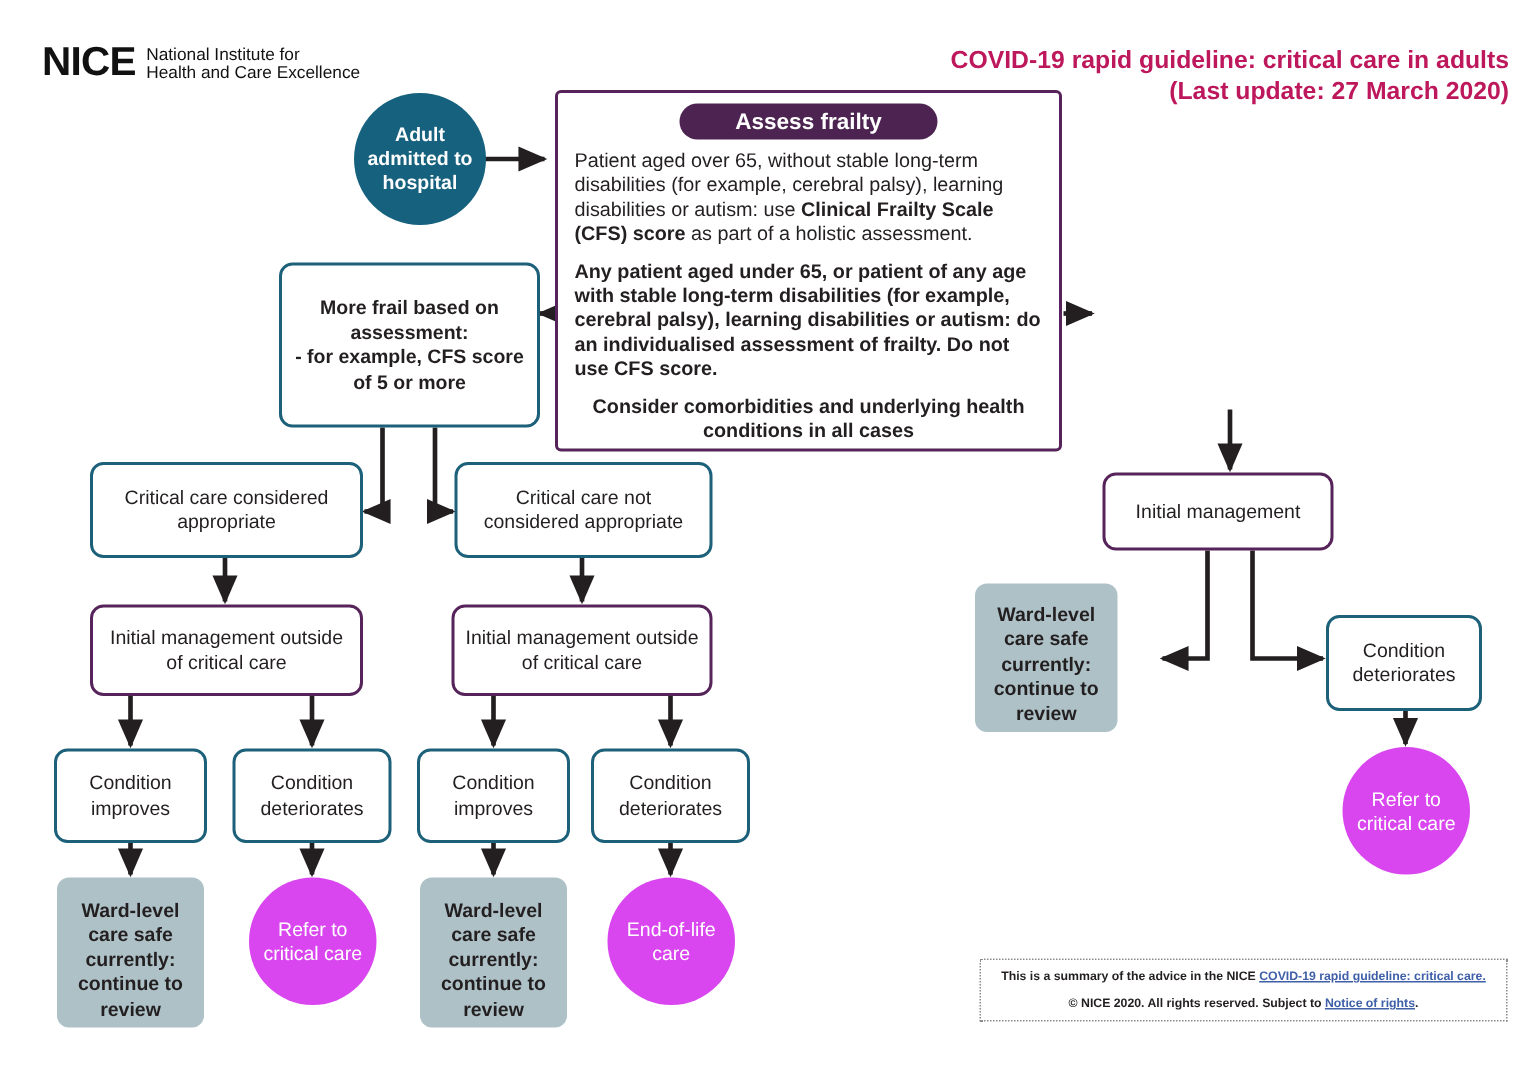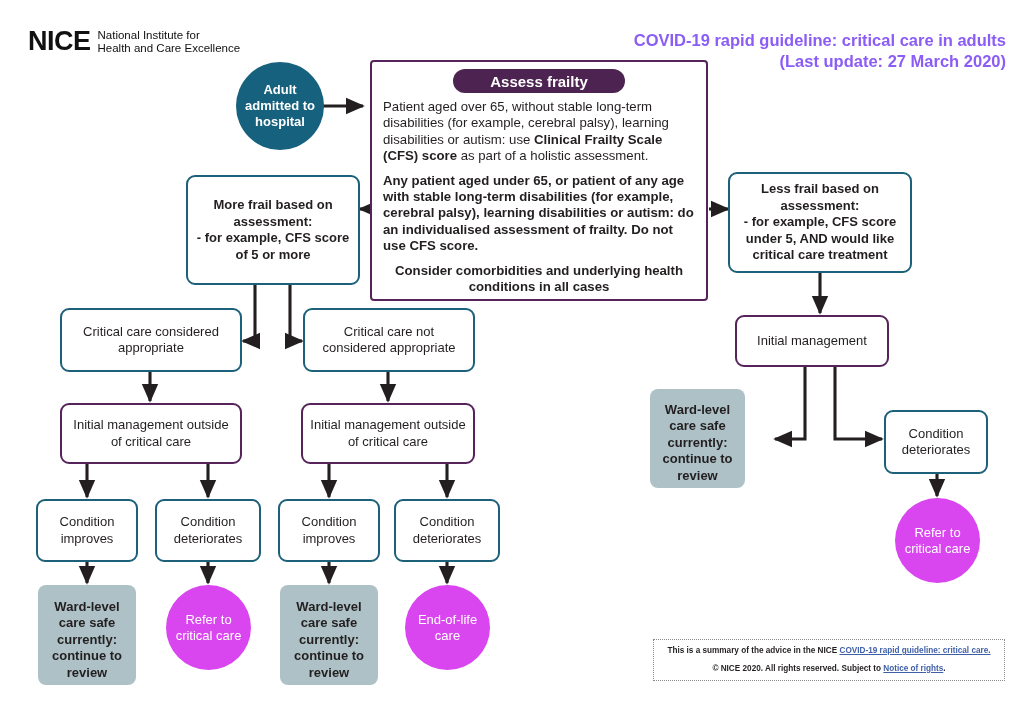--- a/index.html
+++ b/index.html
@@ -8,35 +8,35 @@
     width:1024px;height:723px;
     background:#ffffff;
     font-family:"Liberation Sans", sans-serif;
     color:#231f20;
     overflow:hidden;
     position:relative;
   }
   #canvas{position:absolute;left:0;top:0;width:1024px;height:723px;}
 
   
-  .logo{position:absolute;left:28px;top:26px;display:flex;align-items:center;}
+  .logo{position:absolute;left:28px;top:26px;display:flex;align-items:flex-end;}
   .logo-nice{
     font-family:"Liberation Sans", sans-serif;
     font-weight:bold;font-size:27px;letter-spacing:-0.5px;line-height:30px;
     color:#111;
   }
   .logo-strap{
     font-family:"Liberation Sans", sans-serif;
     font-size:11.5px;line-height:12.6px;color:#111;
     margin-left:7px;margin-top:2px;white-space:pre-line;
   }
 
   .doc-title{
     position:absolute;right:18px;top:30px;text-align:right;
-    color:#8b5cf6;font-weight:bold;font-size:16.5px;line-height:21px;
+    color:#be185d;font-weight:bold;font-size:16.5px;line-height:21px;
   }
   .doc-title .t1{display:block;}
   .doc-title .t2{display:block;}
 
   
   #wires{position:absolute;left:0;top:0;width:1024px;height:723px;pointer-events:none;}
 
   
   .node{position:absolute;box-sizing:border-box;display:flex;align-items:center;justify-content:center;text-align:center;}
 
@@ -164,24 +164,20 @@
     <p class="normal"><span>Patient aged over 65, without stable long-term disabilities (for example, cerebral palsy), learning disabilities or autism: use </span><b>Clinical Frailty Scale (CFS) score</b><span> as part of a holistic assessment.</span></p>
     <p>Any patient aged under 65, or patient of any age with stable long-term disabilities (for example, cerebral palsy), learning disabilities or autism: do an individualised assessment of frailty. Do not use CFS score.</p>
     <p class="center">Consider comorbidities and underlying health conditions in all cases</p>
   </div>
 
   <div class="node box-teal bold" style="left:186px;top:175px;width:174px;height:110px;">
     <span style="white-space:pre-line">More frail based on assessment:
 - for example, CFS score of 5 or more</span>
   </div>
 
-  <div class="node box-teal bold" style="left:728px;top:172px;width:184px;height:101px;">
-    <span style="white-space:pre-line">Less frail based on assessment:
-- for example, CFS score under 5, AND would like critical care treatment</span>
-  </div>
 
   <div class="node box-teal" style="left:303px;top:308px;width:172px;height:64px;">
     <span>Critical care not considered appropriate</span>
   </div>
 
   <div class="node box-teal" style="left:60px;top:308px;width:182px;height:64px;">
     <span>Critical care considered appropriate</span>
   </div>
 
   <div class="node box-purple" style="left:60px;top:403px;width:182px;height:61px;">

